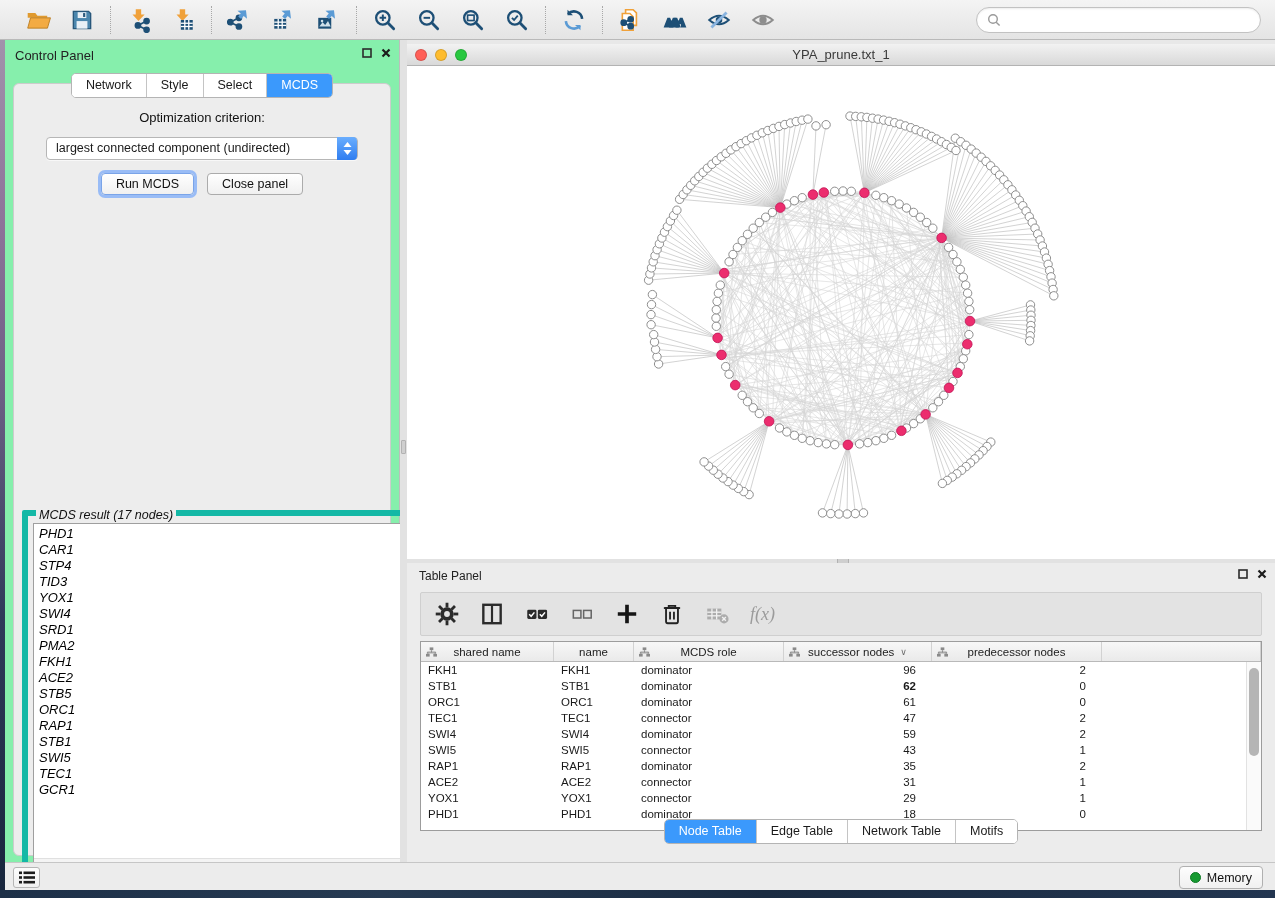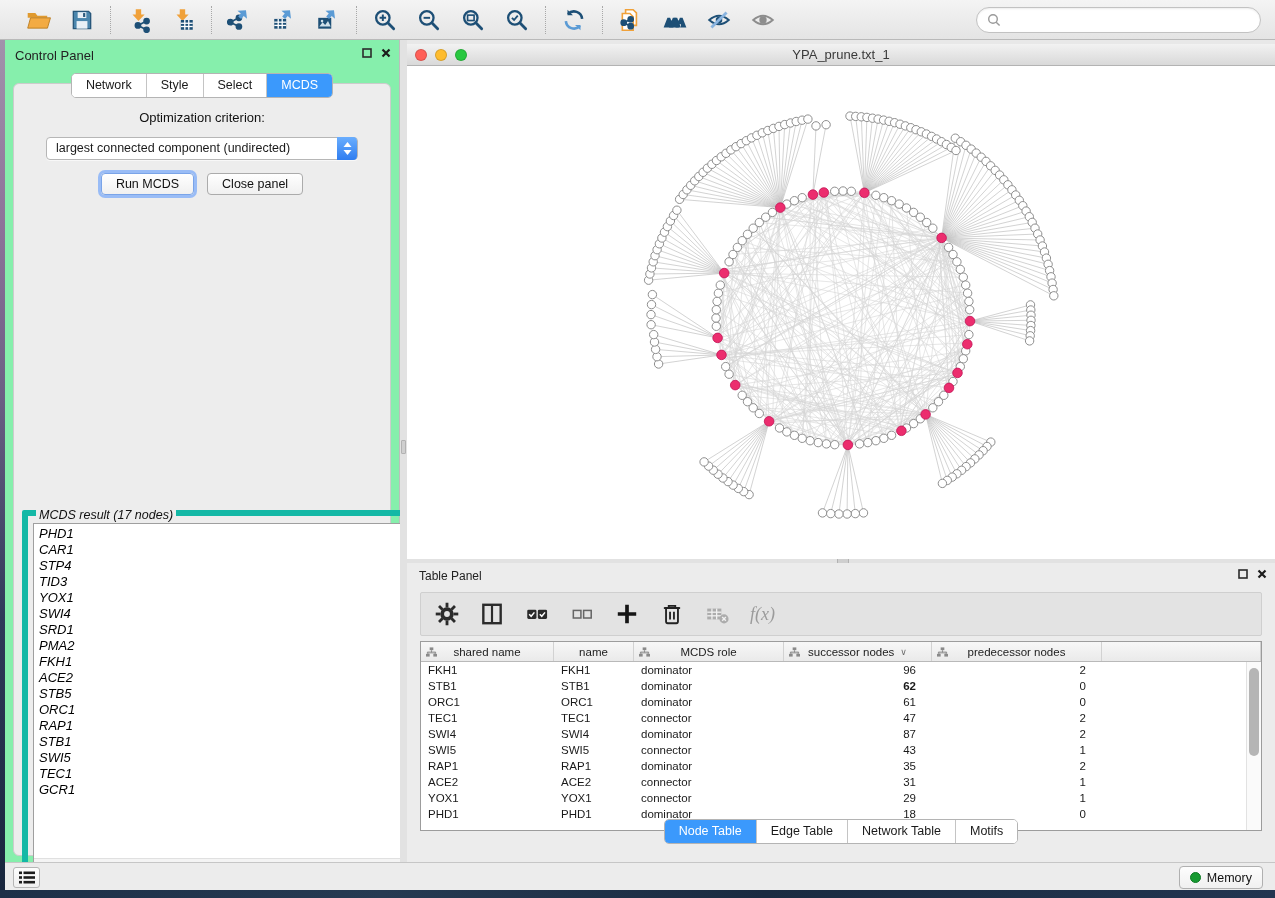--- a/index.html
+++ b/index.html
@@ -1323,21 +1323,21 @@
           <div class="nt-cell" style="width: 133px;">TEC1</div>
           <div class="nt-cell" style="width: 80px;">TEC1</div>
           <div class="nt-cell" style="width: 150px;">connector</div>
           <div class="nt-cell num" style="width: 148px;">47</div>
           <div class="nt-cell num" style="width: 170px;">2</div>
         </div>
         <div class="nt-row">
           <div class="nt-cell" style="width: 133px;">SWI4</div>
           <div class="nt-cell" style="width: 80px;">SWI4</div>
           <div class="nt-cell" style="width: 150px;">dominator</div>
-          <div class="nt-cell num" style="width: 148px;">87</div>
+          <div class="nt-cell num" style="width: 148px;">59</div>
           <div class="nt-cell num" style="width: 170px;">2</div>
         </div>
         <div class="nt-row">
           <div class="nt-cell" style="width: 133px;">SWI5</div>
           <div class="nt-cell" style="width: 80px;">SWI5</div>
           <div class="nt-cell" style="width: 150px;">connector</div>
           <div class="nt-cell num" style="width: 148px;">43</div>
           <div class="nt-cell num" style="width: 170px;">1</div>
         </div>
         <div class="nt-row">

